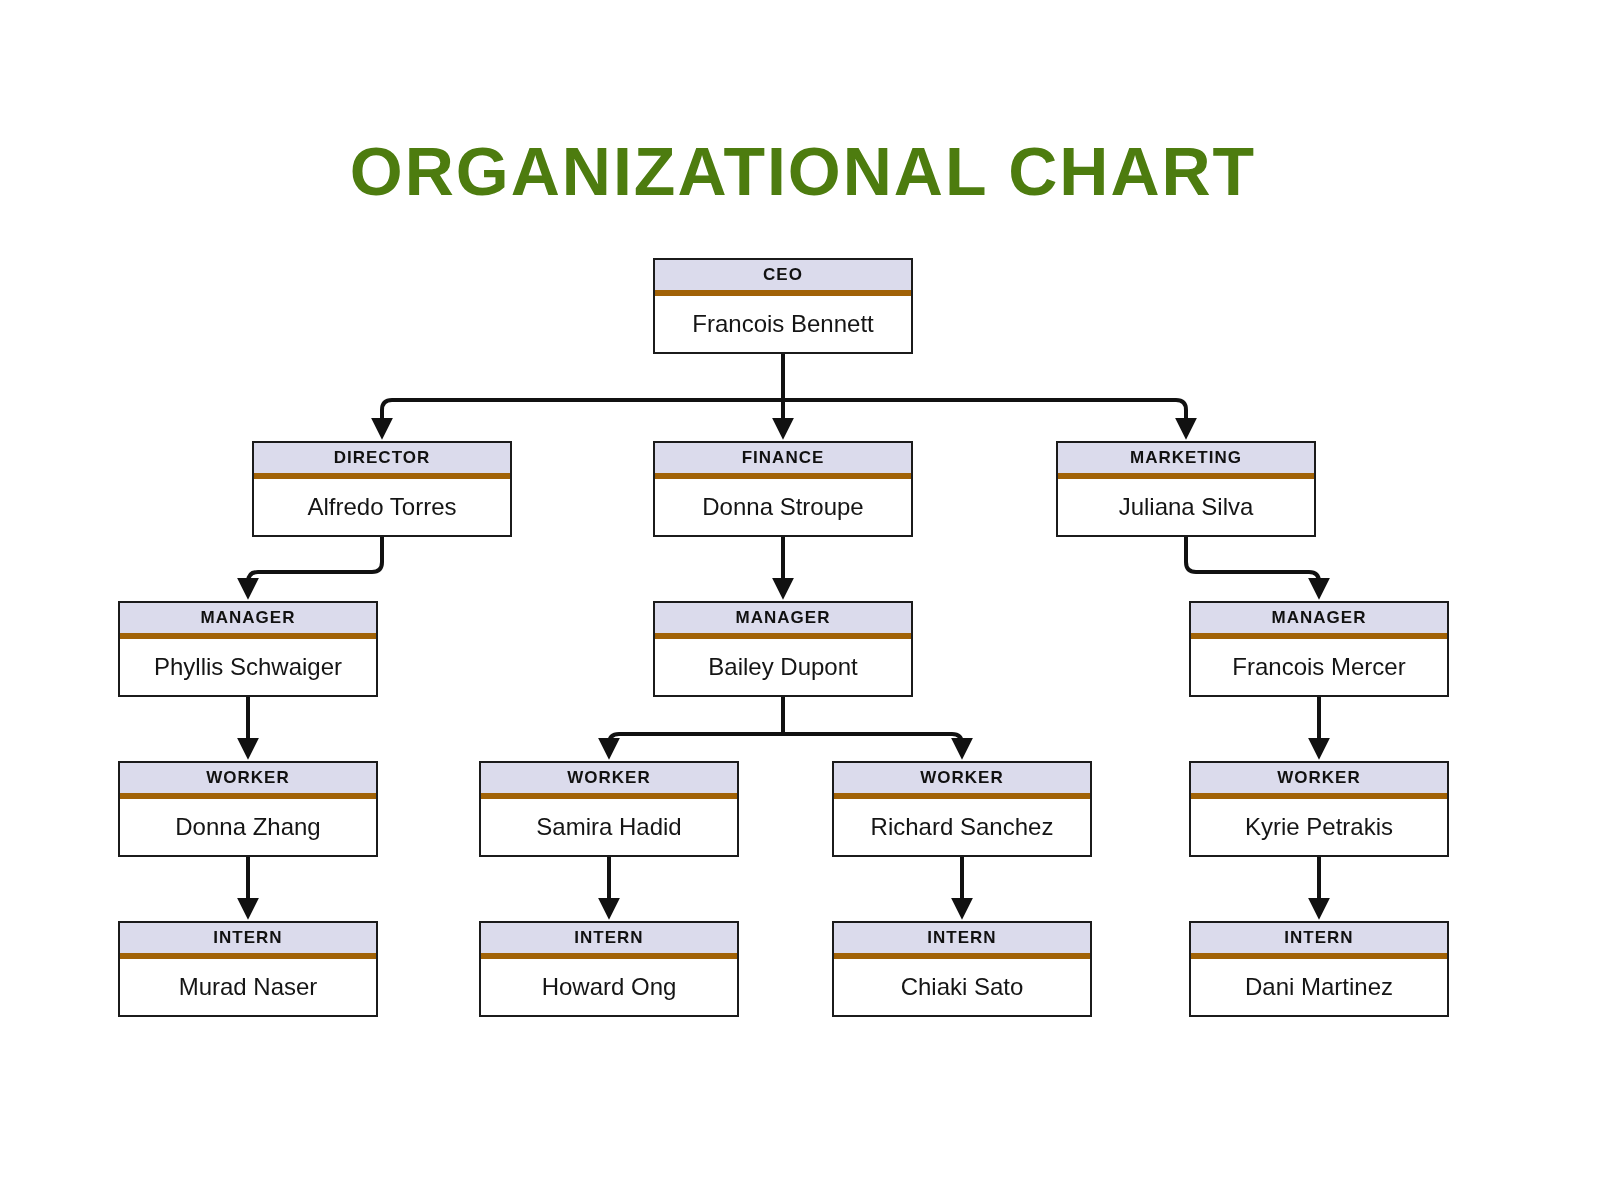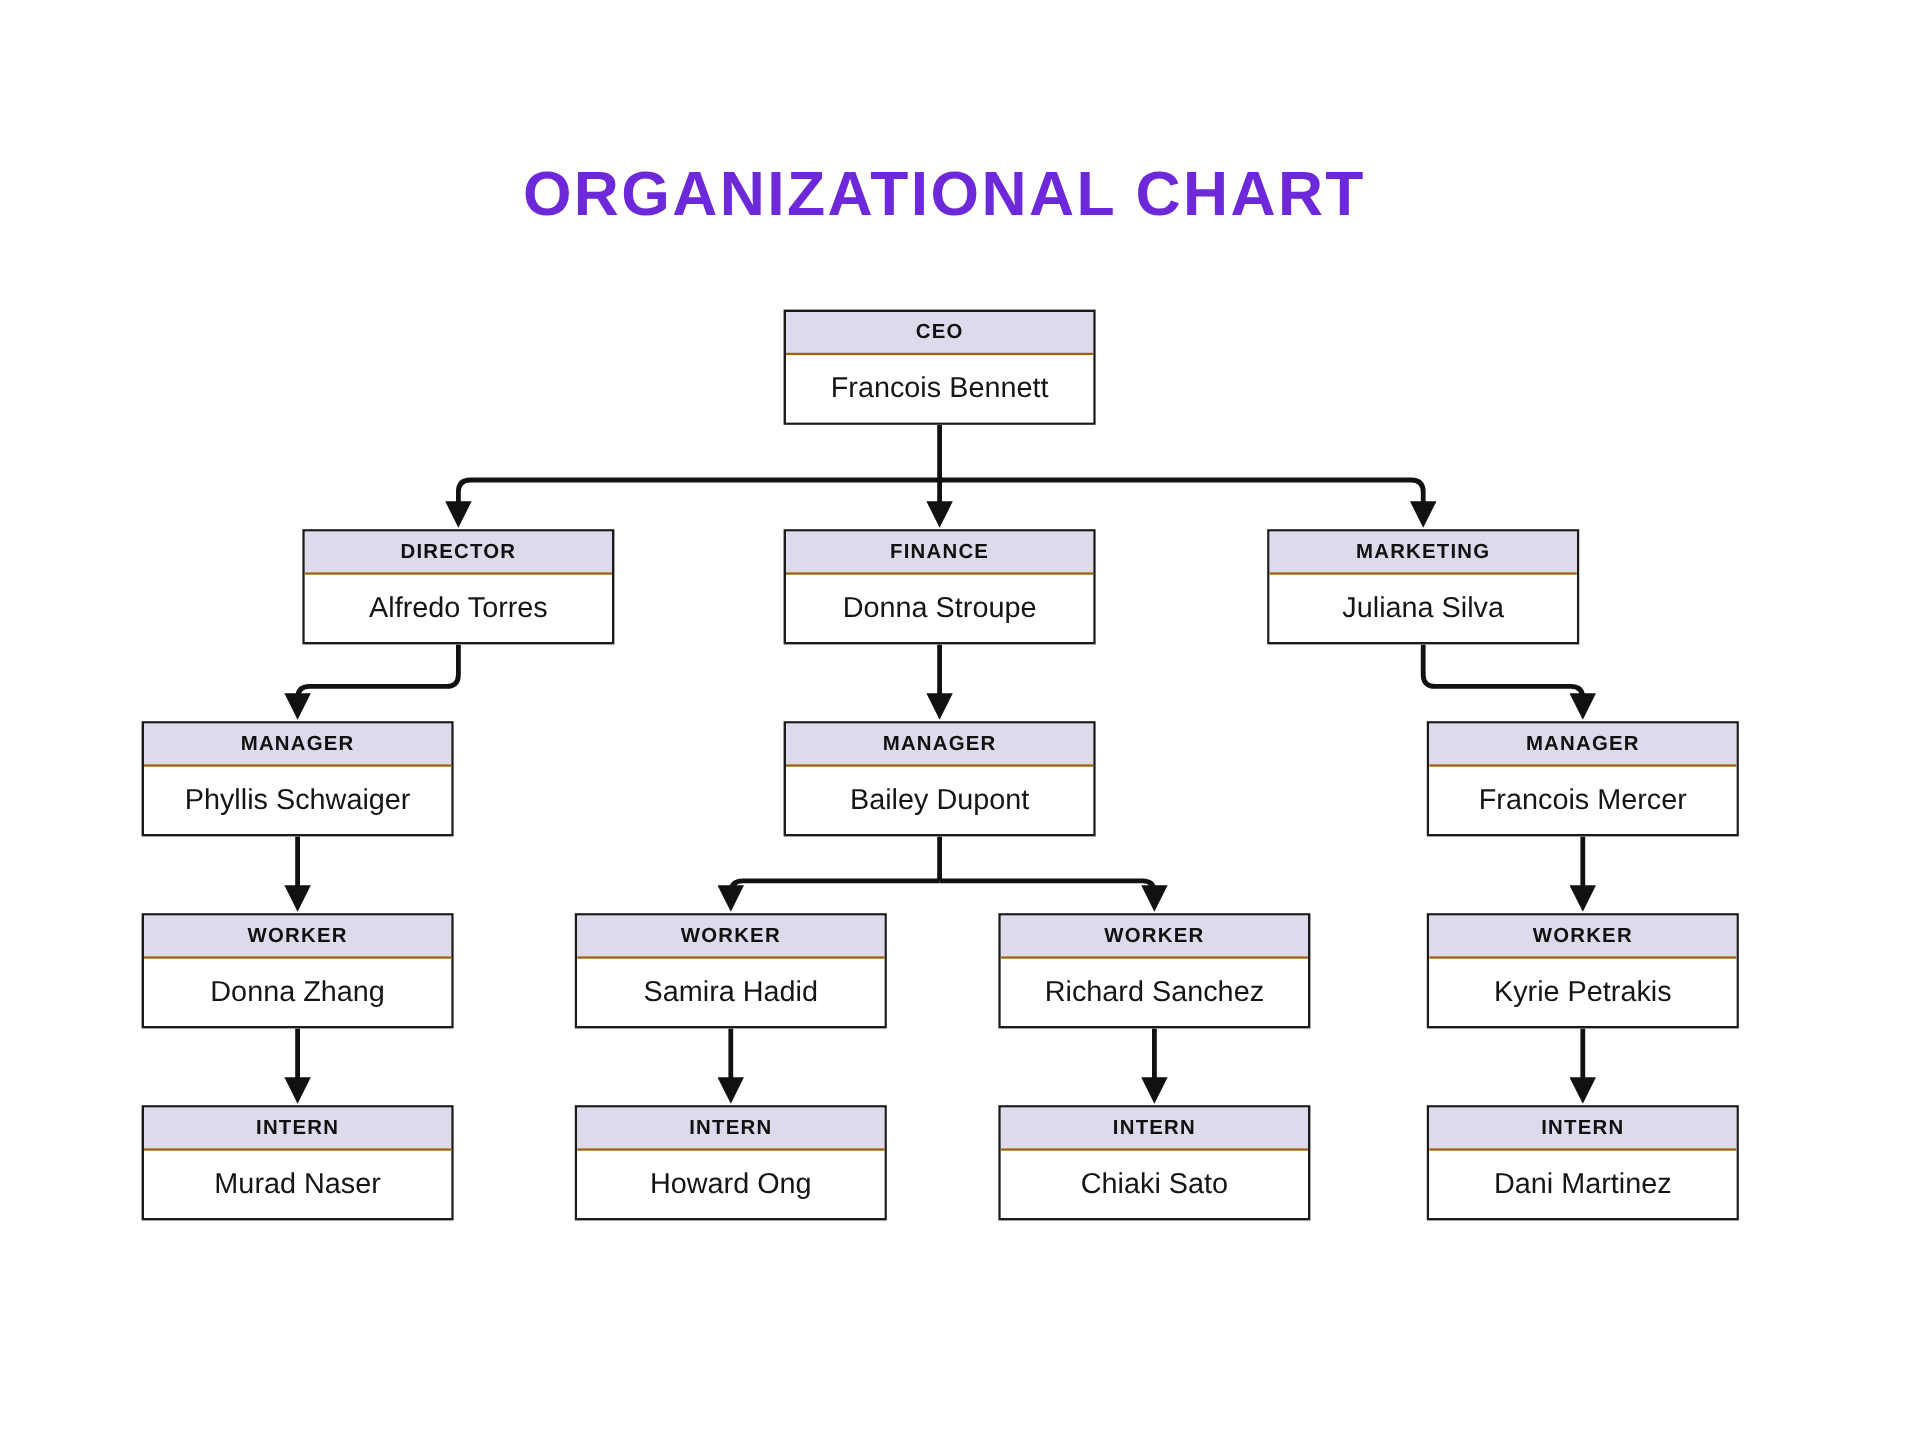--- a/index.html
+++ b/index.html
@@ -14,24 +14,25 @@
     background: #ffffff;
     font-family: "Liberation Sans", "DejaVu Sans", sans-serif;
     overflow: hidden;
   }
   .chart-title {
     position: absolute;
     top: 132px;
     left: 0;
     width: 1574px;
     text-align: center;
-    font-size: 52px;
+    font-size: 68px;
     font-weight: 800;
     letter-spacing: 2px;
-    color: #6d28d9;
+    color: #4d7c0f;
+    padding-left: 16px;
   }
   .edges-layer {
     position: absolute;
     left: 0;
     top: 0;
     width: 1600px;
     height: 1200px;
   }
   .node {
     position: absolute;
@@ -40,21 +41,21 @@
     box-sizing: border-box;
     border: 2px solid #1b1b1b;
     background: #ffffff;
     display: flex;
     flex-direction: column;
   }
   .node-header {
     box-sizing: border-box;
     height: 36px;
     background: #dbdbec;
-    border-bottom: 2px solid #a16207;
+    border-bottom: 6px solid #a16207;
     display: flex;
     align-items: center;
     justify-content: center;
     font-size: 17px;
     font-weight: 700;
     letter-spacing: 1px;
     color: #111111;
     text-transform: uppercase;
   }
   .node-body {

